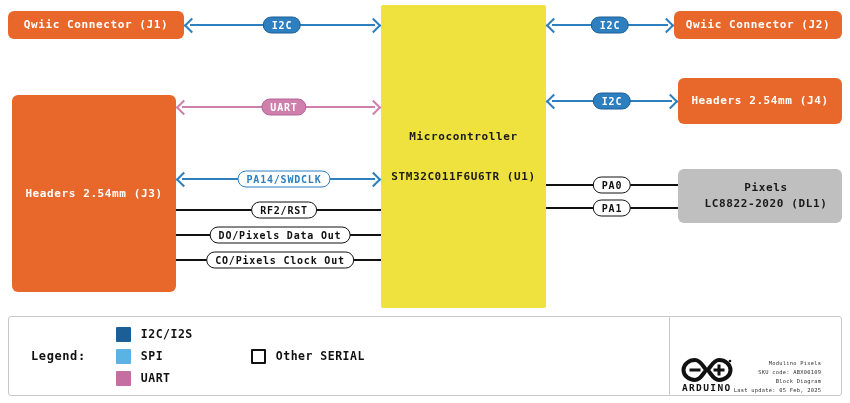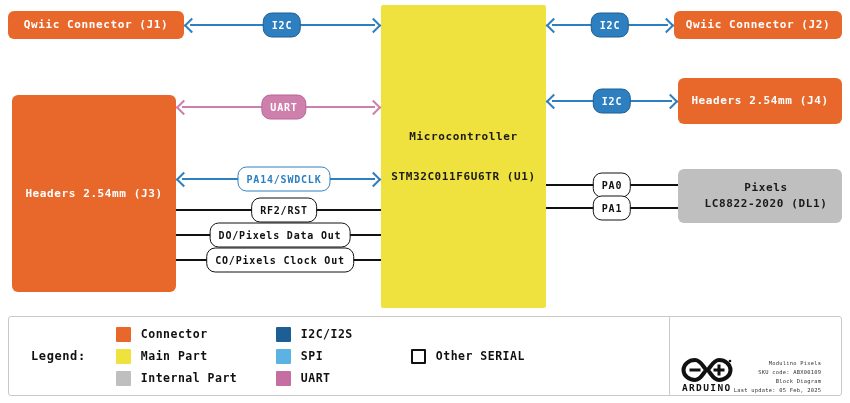--- a/index.html
+++ b/index.html
@@ -77,21 +77,21 @@
     top: 50%;
     transform: translate(-50%, -50%);
     box-sizing: border-box;
     display: flex;
     align-items: center;
     justify-content: center;
     white-space: nowrap;
     font-weight: bold;
     font-size: 10px;
     letter-spacing: 0.8px;
-    height: 25px;
+    height: 17px;
     padding: 0 8px;
     border-radius: 9px;
   }
   .pill-solid-blue {
     background: #2e7fbf;
     border: 1.5px solid #1c5f96;
     color: #ffffff;
   }
   .pill-solid-pink {
     background: #cf7fab;
@@ -291,34 +291,20 @@
   <div class="conn" style="left:546px; top:197px; width:132px;">
     <div class="wire wire-black" style="left:0; right:0;"></div>
     <div class="pill pill-outline-black" style="left:66px;">PA1</div>
   </div>
 
   <div id="legend-panel">
 
     <div id="legend-left">
       <div id="legend-title">Legend:</div>
 
-      <div class="legend-col col-parts">
-        <div class="legend-item">
-          <span class="swatch" style="background:#e8682c;"></span>
-          <span class="legend-label">Connector</span>
-        </div>
-        <div class="legend-item">
-          <span class="swatch" style="background:#efe23f;"></span>
-          <span class="legend-label">Main Part</span>
-        </div>
-        <div class="legend-item">
-          <span class="swatch" style="background:#bfbfbf;"></span>
-          <span class="legend-label">Internal Part</span>
-        </div>
-      </div>
 
       <div class="legend-col col-bus">
         <div class="legend-item">
           <span class="swatch" style="background:#1c5f96;"></span>
           <span class="legend-label">I2C/I2S</span>
         </div>
         <div class="legend-item">
           <span class="swatch" style="background:#5bb3e4;"></span>
           <span class="legend-label">SPI</span>
         </div>

